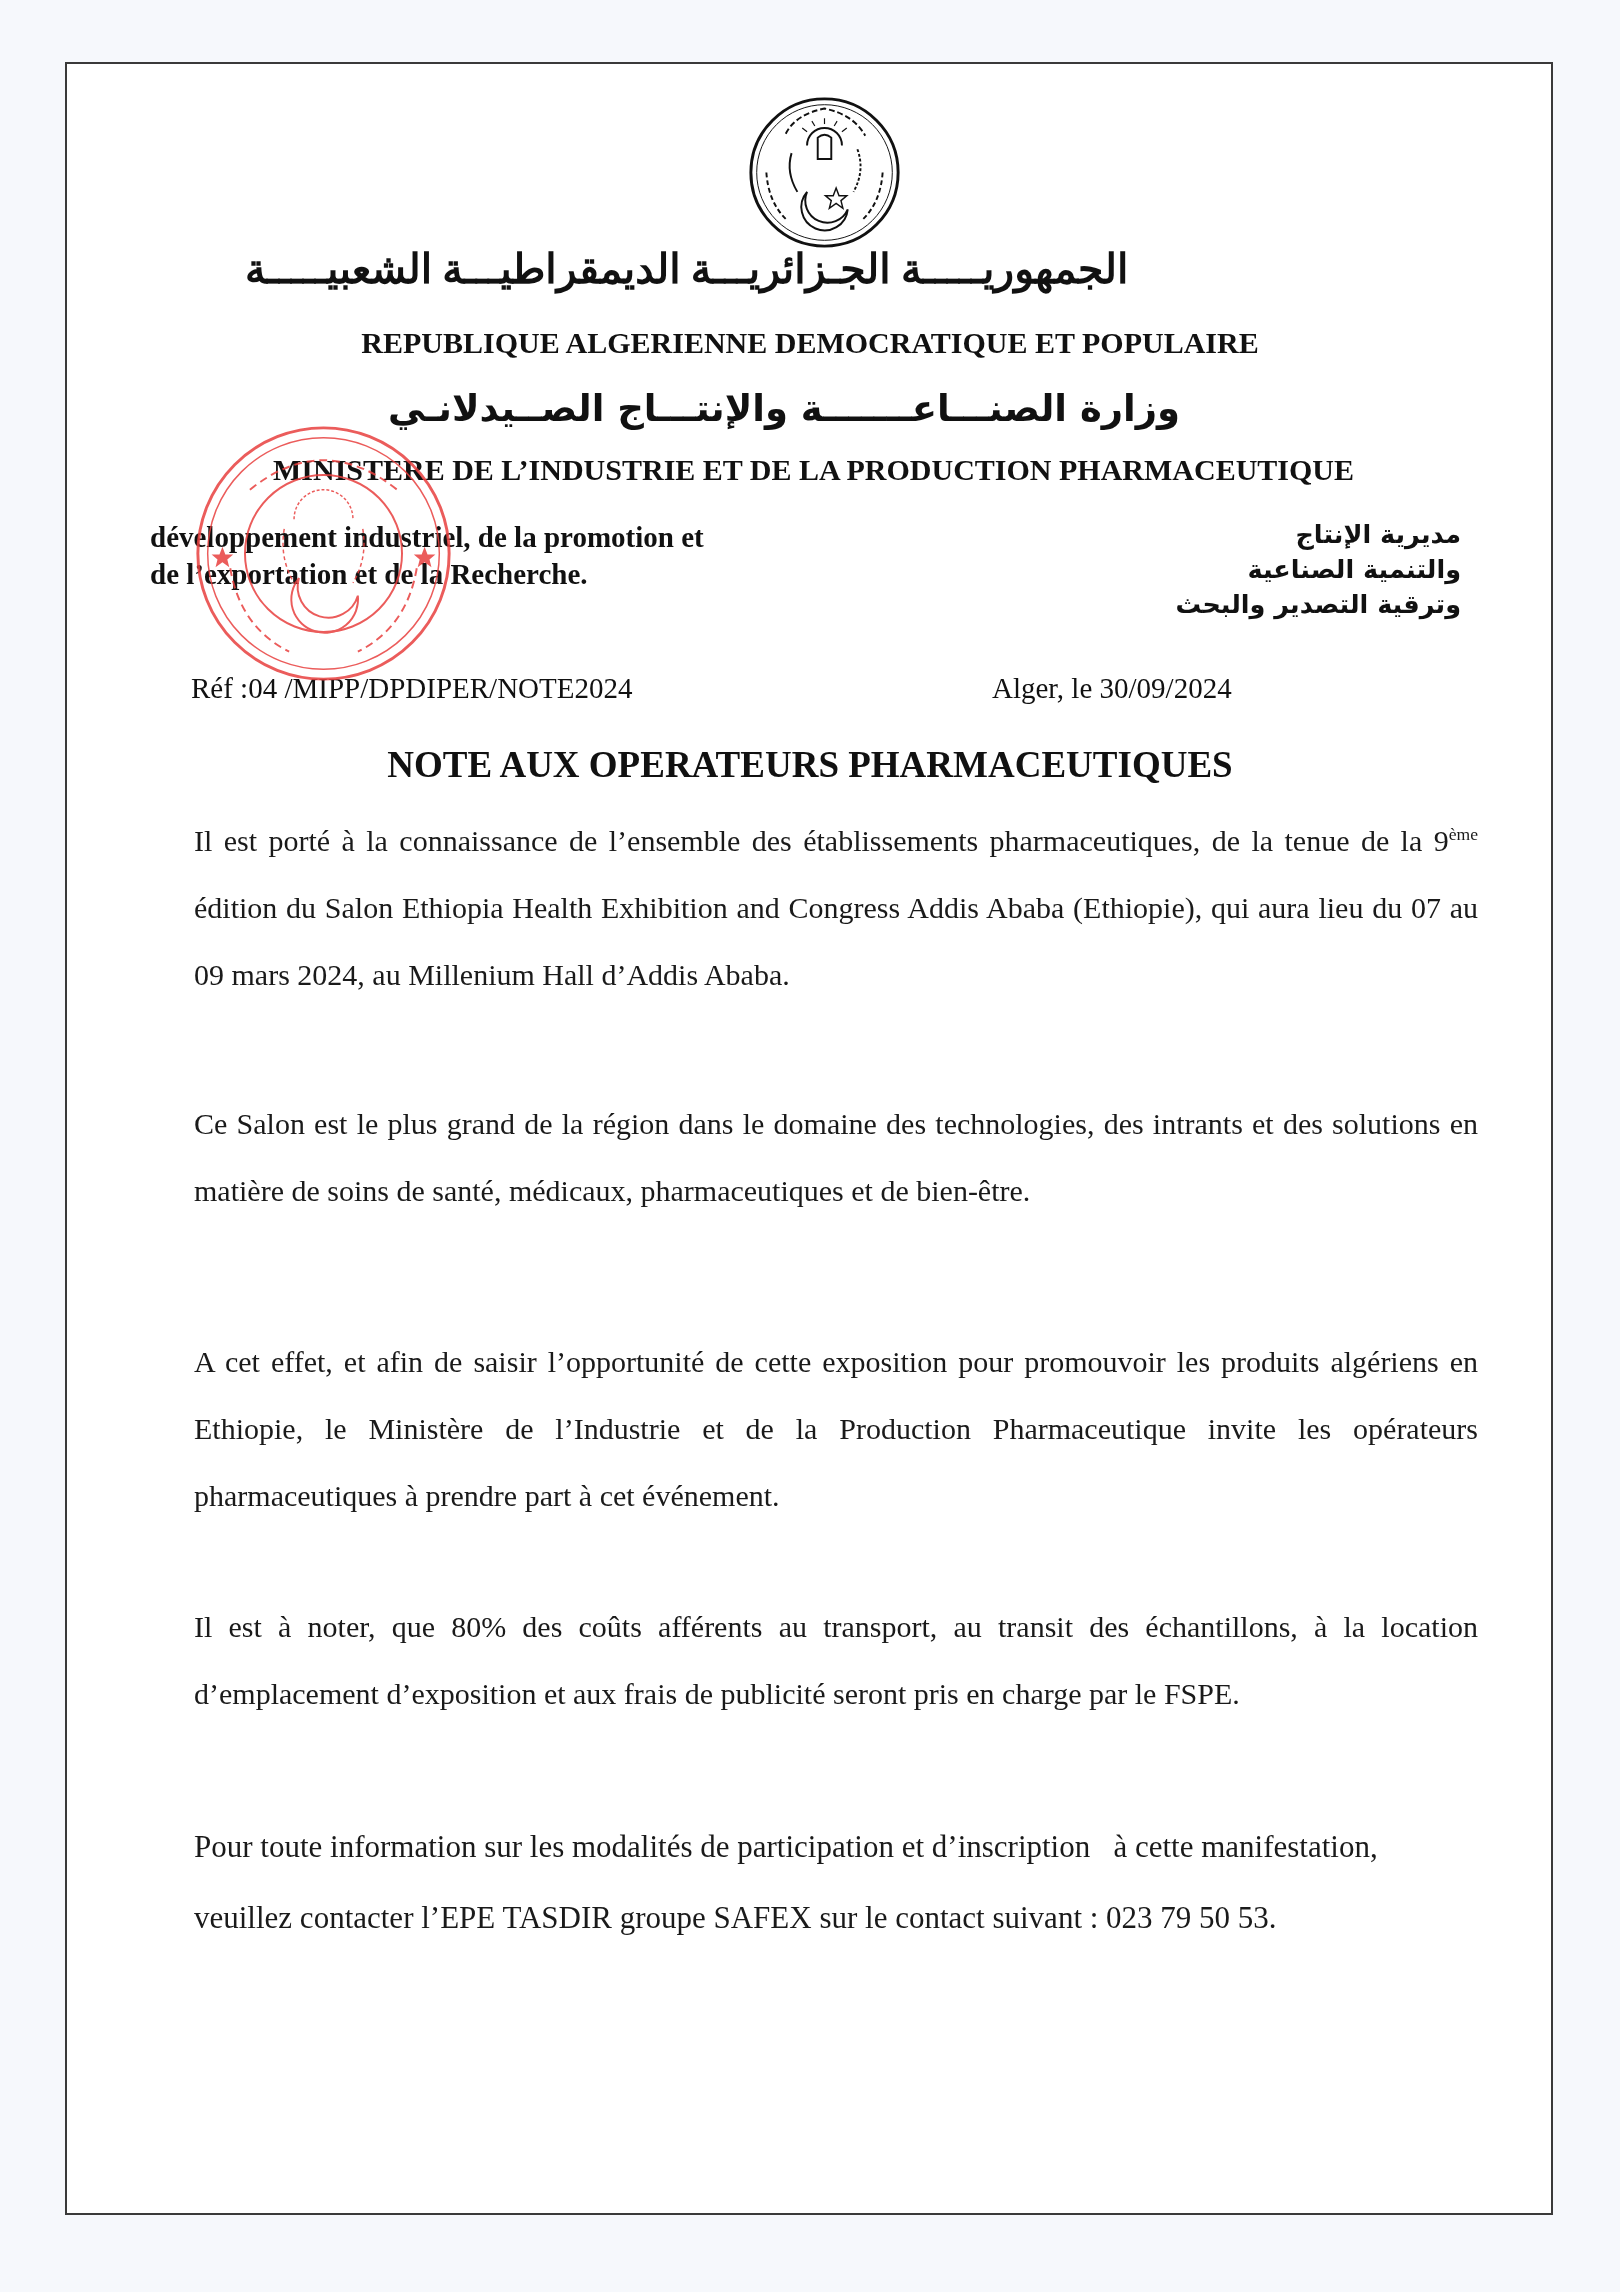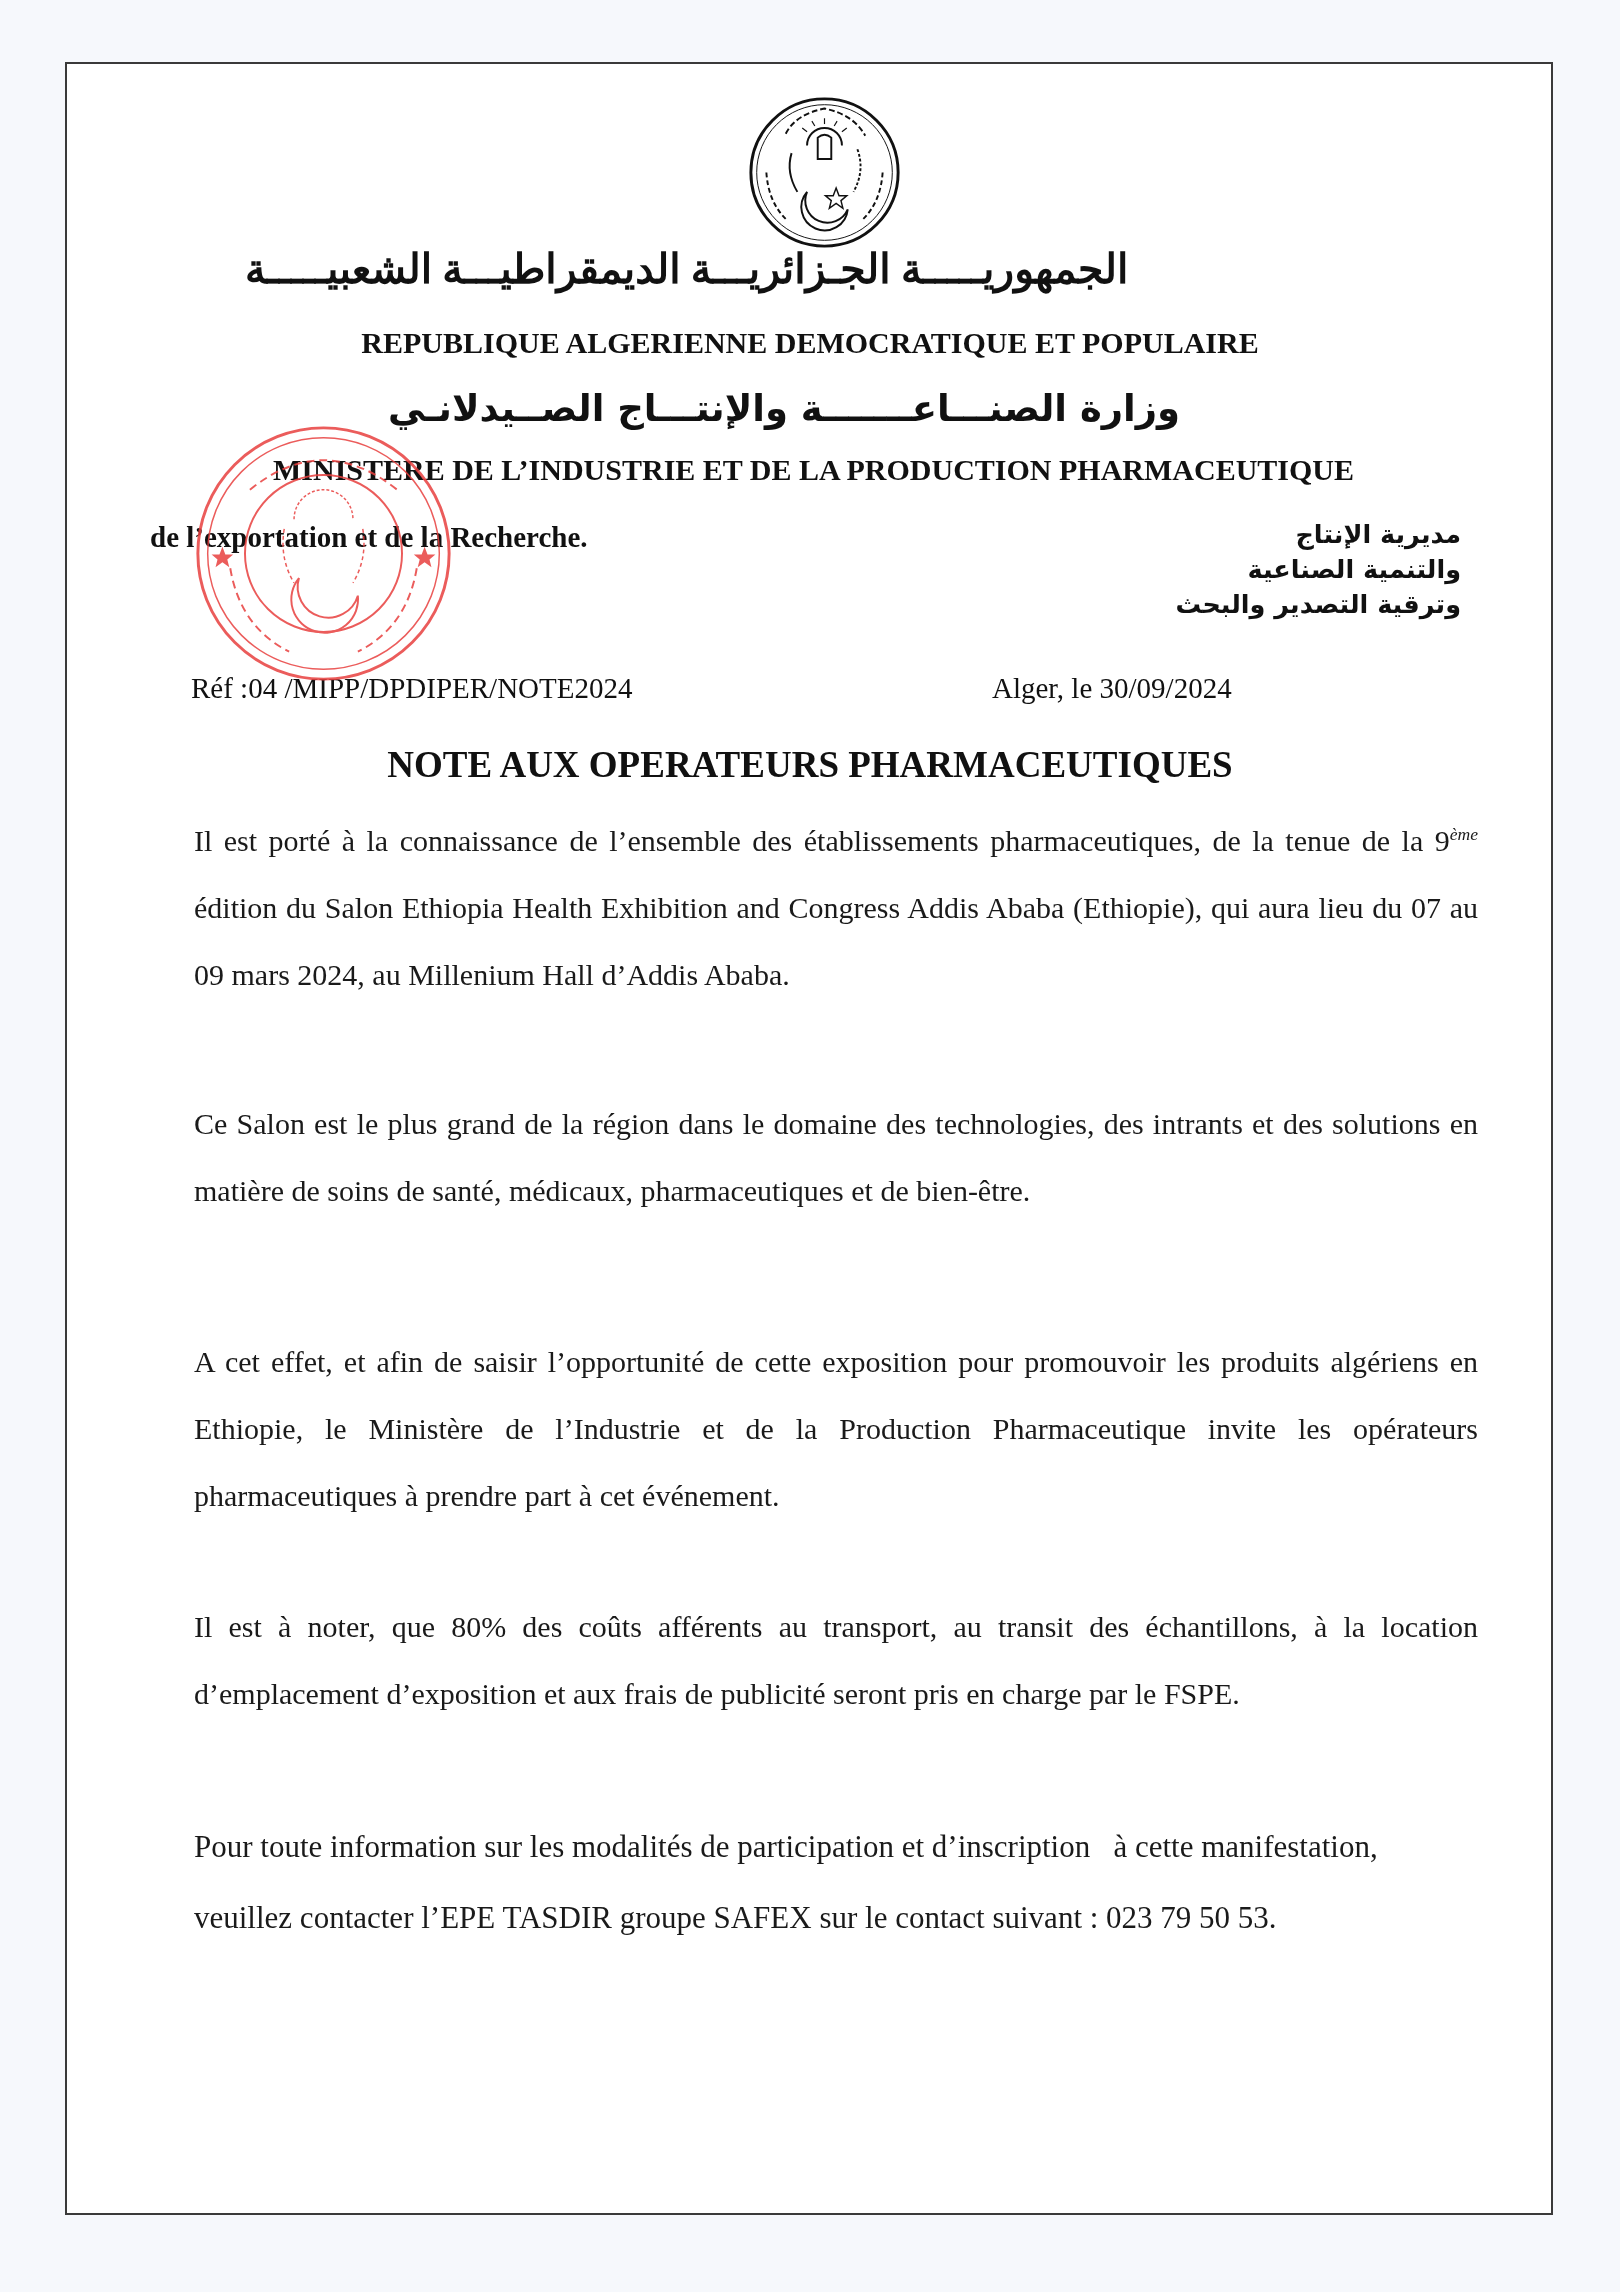--- a/index.html
+++ b/index.html
@@ -138,21 +138,21 @@
       font-size: 30px;
       line-height: 67px;
       text-align: justify;
       color: #1a1a1a;
     }
     .p1 { top: 807px; }
     .p2 { top: 1090px; }
     .p3 { top: 1328px; }
     .p4 { top: 1593px; }
     .p5 { top: 1811px; font-size: 31px; line-height: 71px; text-align: left; width: 1274px; }
-    .body sup { font-size: 17.6px; line-height: 0; font-style: italic; }
+    .body sup { font-size: 17.6px; line-height: 0; }
 
     
     .stamp {
       left: 191px;
       top: 421px;
       width: 265px;
       height: 265px;
       opacity: 0.85;
       pointer-events: none;
     }
@@ -187,20 +187,21 @@
 
   <polygon points="92,96 95,104 103,104 97,109 99,117 92,112 85,117 87,109 81,104 89,104" fill="none" stroke="#111" stroke-width="1.5"></polygon>
 </svg>
 
 <div class="abs ar-republic">الجمهوريـــــة الجـزائريـــة الديمقراطيـــة الشعبيـــــة</div>
 <div class="abs fr-republic">REPUBLIQUE ALGERIENNE DEMOCRATIQUE ET POPULAIRE</div>
 <div class="abs ar-ministry">وزارة الصنـــاعـــــــة والإنتـــاج الصــيدلانـي</div>
 <div class="abs fr-ministry">MINISTERE DE L’INDUSTRIE ET DE LA PRODUCTION PHARMACEUTIQUE</div>
 
 <div class="abs fr-direction">
+  <div>développement industriel, de la promotion et</div>
   <div>de l’exportation et de la Recherche.</div>
 </div>
 
 <div class="abs ar-direction">
   <div>مديرية الإنتاج</div>
   <div>والتنمية الصناعية</div>
   <div>وترقية التصدير والبحث</div>
 </div>
 
 <div class="abs ref-line">Réf :04 /MIPP/DPDIPER/NOTE2024</div>

